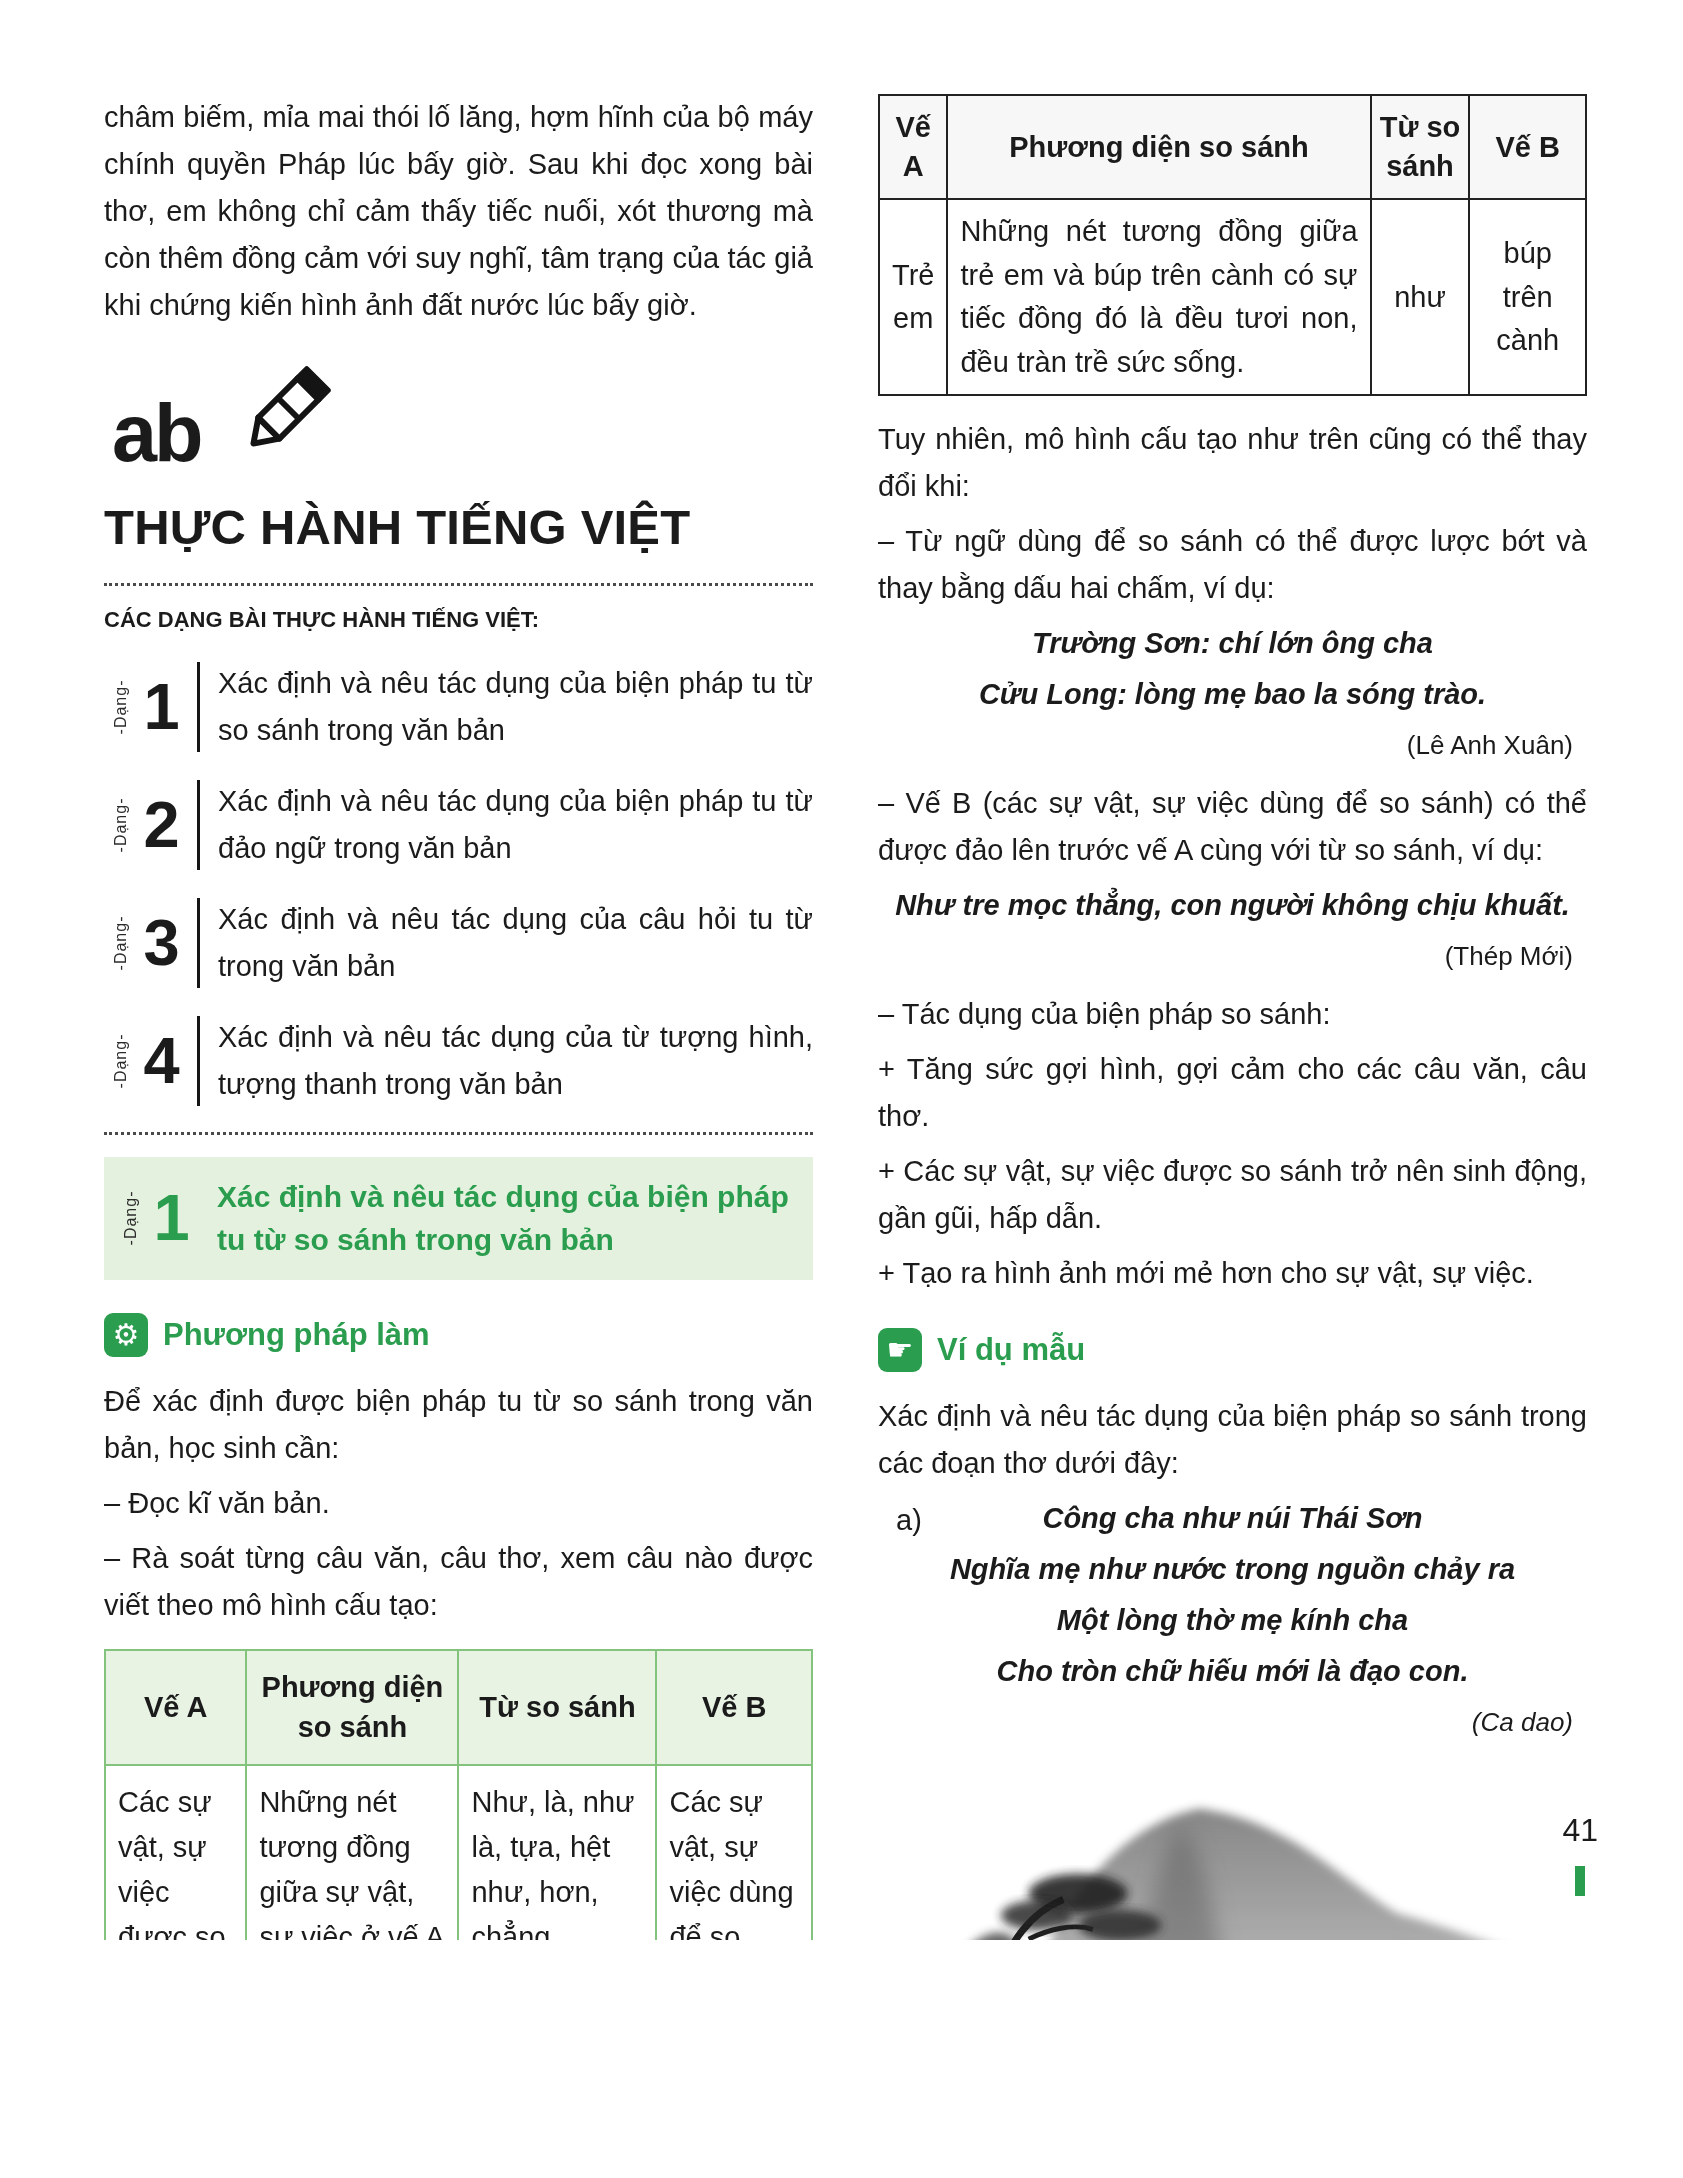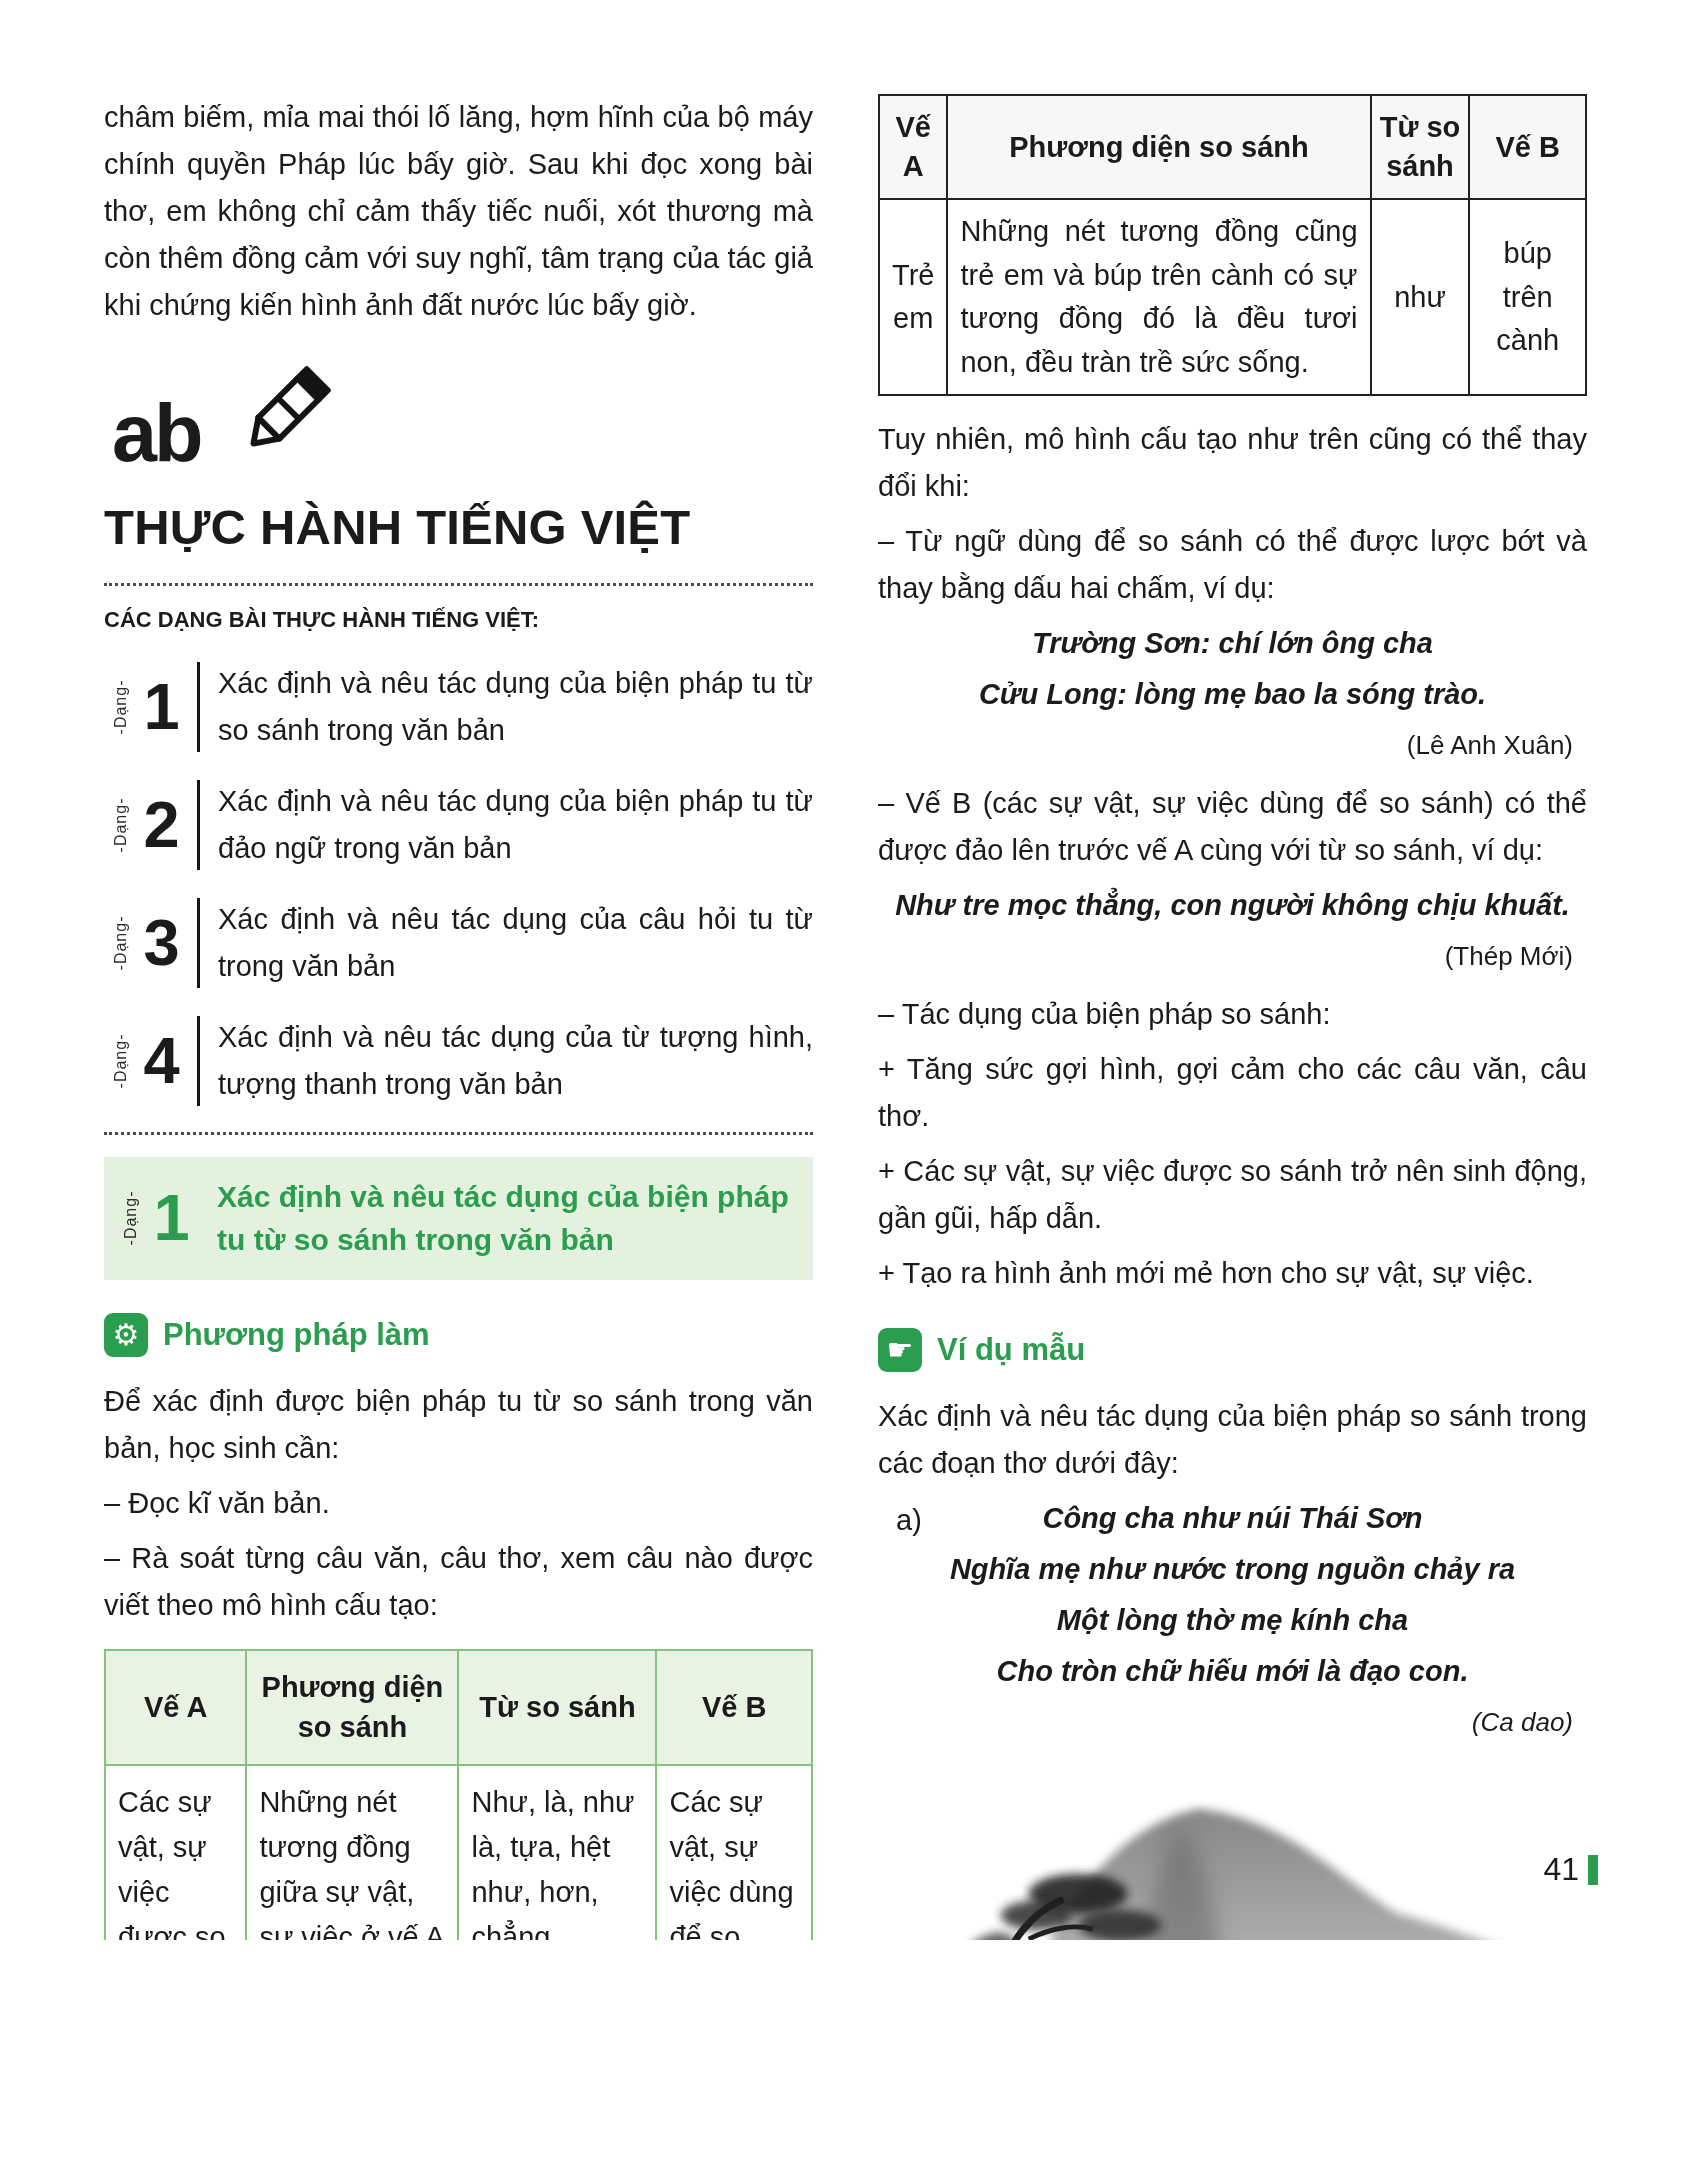--- a/index.html
+++ b/index.html
@@ -78,21 +78,21 @@
   
   .poem { text-align: center; font-style: italic; margin: 4px 0; font-weight: bold; }
   .author { text-align: right; font-size: 26px; margin: 6px 14px 14px; color: #1b1b1b; }
   .author.italic { font-style: italic; }
   .poem-block { position: relative; margin: 6px 0; }
   .poem-label { position: absolute; left: 18px; top: 2px; font-style: normal; }
 
   .painting { margin-top: 22px; width: 709px; }
 
   
-  .page-num { position: absolute; right: 85px; bottom: 44px; display: flex; align-items: center; gap: 9px; font-size: 32px; }
+  .page-num { position: absolute; right: 85px; bottom: 44px; display: flex; align-items: center; gap: 9px; font-size: 32px; flex-direction: column; }
   .page-num-bar { width: 10px; height: 30px; background: #2a9d4e; }
 </style>
 </head>
 <body>
 
 <div class="page">
   <div class="columns">
 
     <div class="col">
 
@@ -212,21 +212,21 @@
           <tr>
             <th>Vế A</th>
             <th>Phương diện so sánh</th>
             <th>Từ so sánh</th>
             <th>Vế B</th>
           </tr>
         </thead>
         <tbody>
           <tr>
             <td class="center">Trẻ em</td>
-            <td class="just">Những nét tương đồng cũng trẻ em và búp trên cành có sự tương đồng đó là đều tươi non, đều tràn trề sức sống.</td>
+            <td class="just">Những nét tương đồng giữa trẻ em và búp trên cành có sự tiếc đồng đó là đều tươi non, đều tràn trề sức sống.</td>
             <td class="center">như</td>
             <td class="center">búp trên cành</td>
           </tr>
         </tbody>
       </table>
 
       <p class="justify para">Tuy nhiên, mô hình cấu tạo như trên cũng có thể thay đổi khi:</p>
       <p class="justify para">– Từ ngữ dùng để so sánh có thể được lược bớt và thay bằng dấu hai chấm, ví dụ:</p>
 
       <p class="poem">Trường Sơn: chí lớn ông cha</p>

